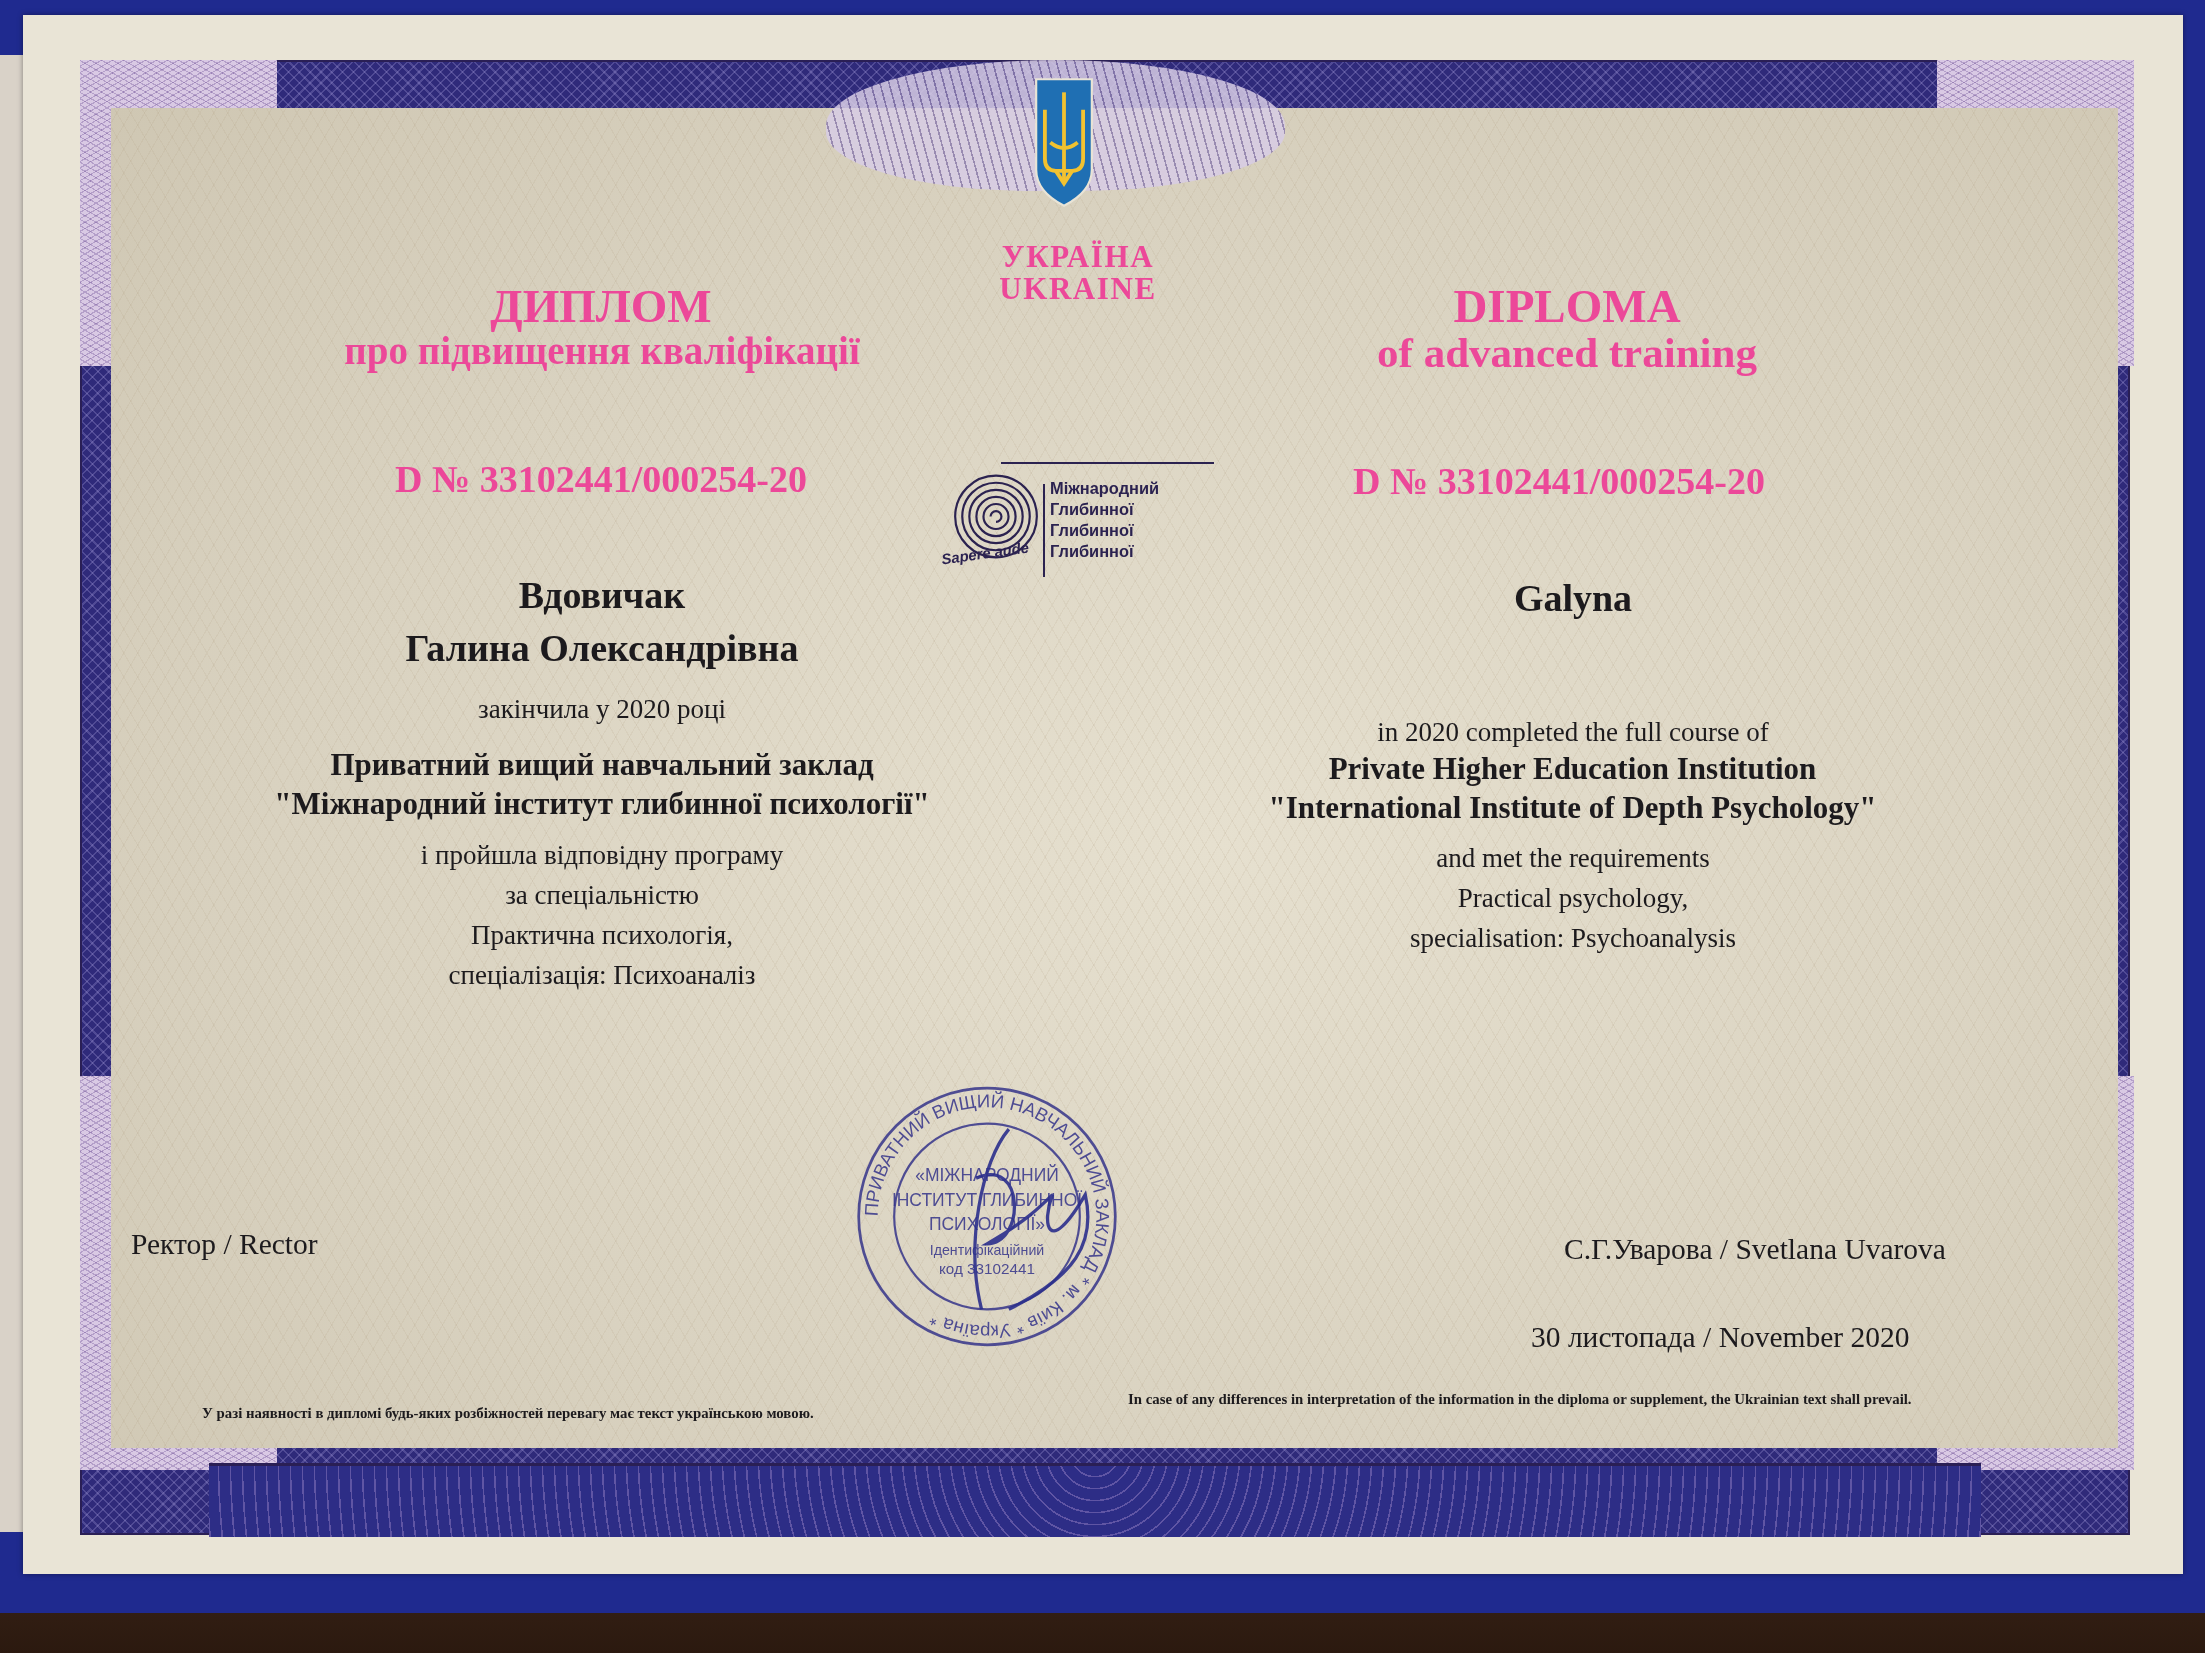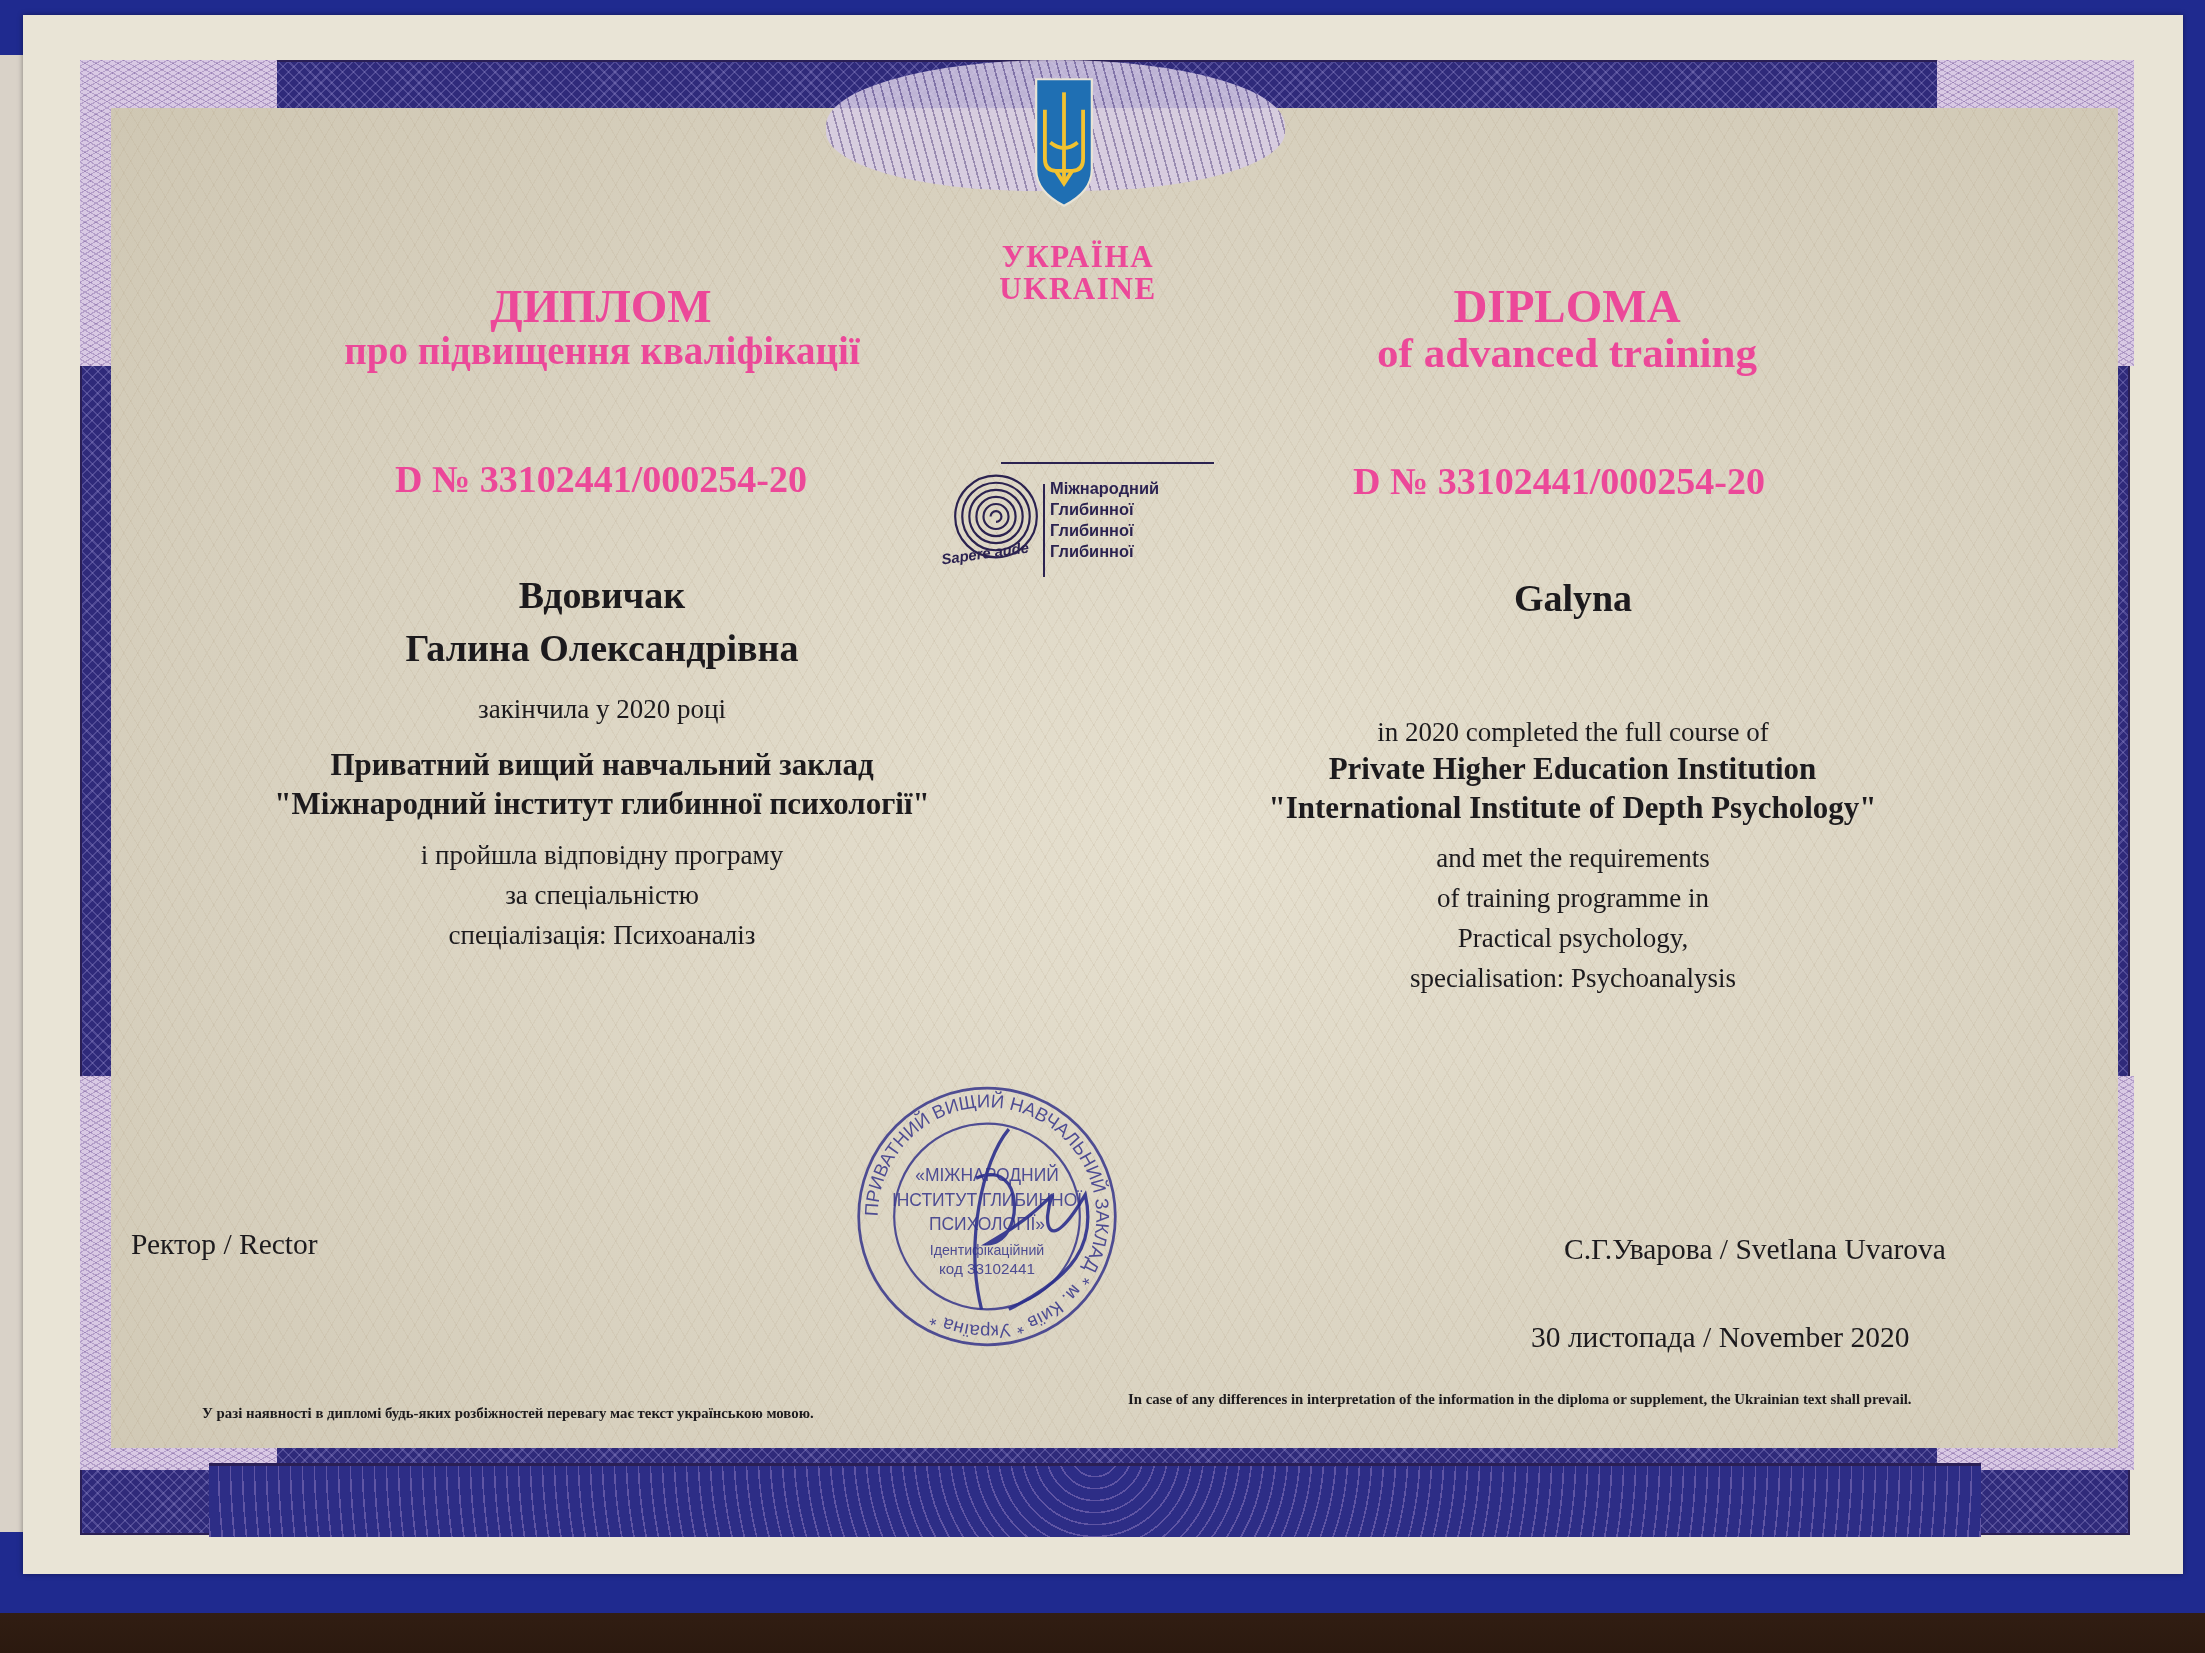--- a/index.html
+++ b/index.html
@@ -207,25 +207,25 @@
   <div>"Міжнародний інститут глибинної психології"</div>
 </div>
 <div class="abs inst inst-en ink center">
   <div>Private Higher Education Institution</div>
   <div>"International Institute of Depth Psychology"</div>
 </div>
 
 <div class="abs body-text prog-ua ink center">
   <div>і пройшла відповідну програму</div>
   <div>за спеціальністю</div>
+  <div>Практична психологія,</div>
   <div>спеціалізація: Психоаналіз</div>
 </div>
 <div class="abs body-text prog-en ink center">
   <div>and met the requirements</div>
-  <div>of training programme in</div>
   <div>Practical psychology,</div>
   <div>specialisation: Psychoanalysis</div>
 </div>
 
 <div class="stamp">
   <svg viewBox="0 0 520 500">
     <defs>
       <path id="ringpath" d="M260 250 m-200 0 a200 200 0 1 1 400 0 a200 200 0 1 1 -400 0"></path>
     </defs>
     <circle cx="260" cy="250" r="235" fill="none" stroke="#35348a" stroke-width="5" opacity="0.85"></circle>

